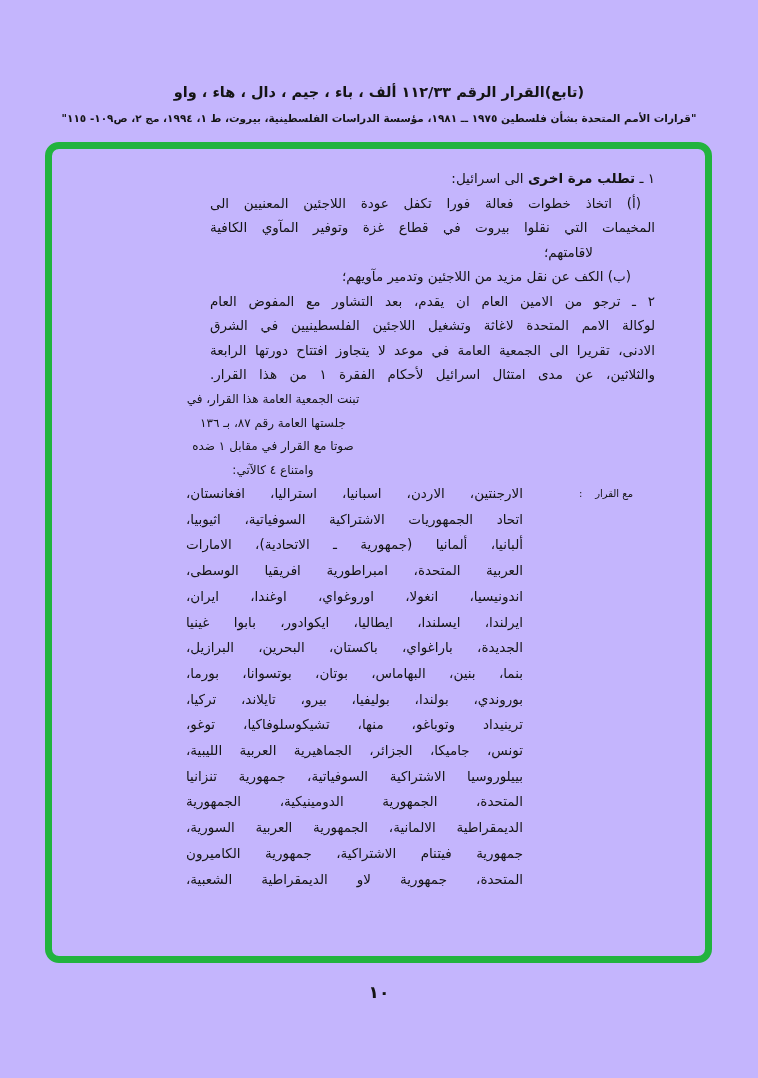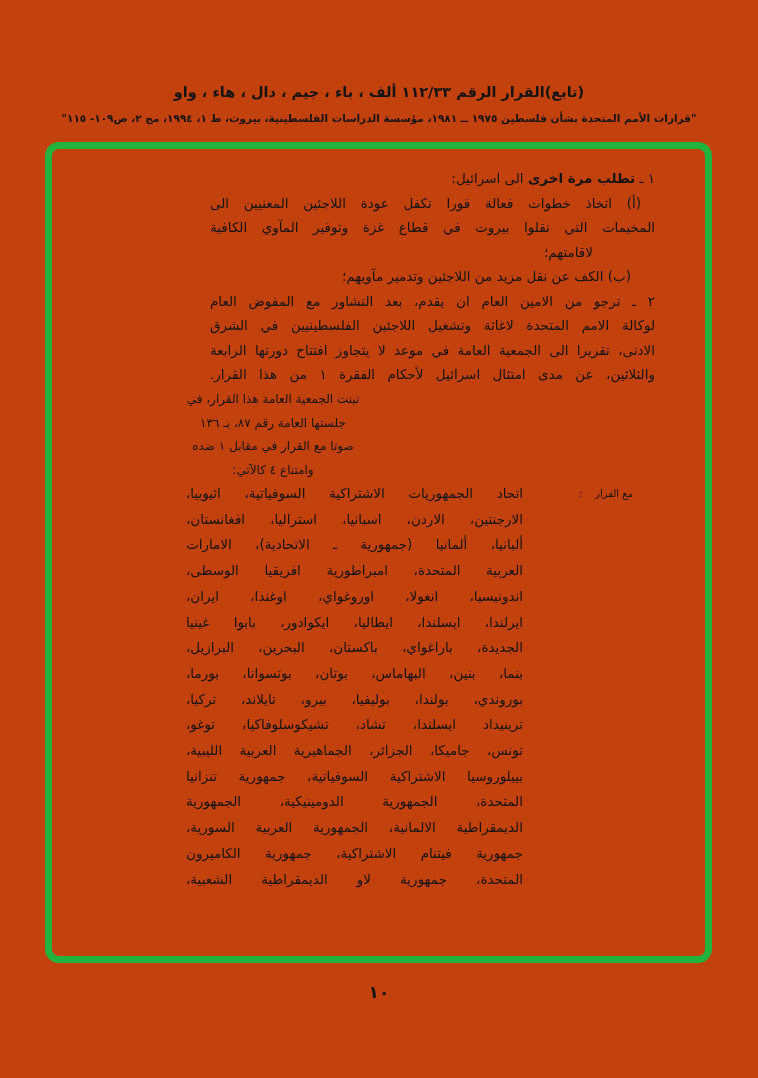--- a/index.html
+++ b/index.html
@@ -1,16 +1,16 @@
 <!DOCTYPE html>
 <html lang="ar" dir="rtl"><head>
 <meta charset="utf-8">
 <style>
   html,body{margin:0;padding:0;background:#ffffff;}
-  .page{position:relative;width:758px;height:1078px;background:#c2410c;
+  .page{position:relative;width:758px;height:1078px;background:#c4b5fd;
         font-family:"DejaVu Sans",sans-serif;color:#141414;direction:rtl;overflow:hidden;}
   .hdr1{position:absolute;top:84px;left:0;width:758px;text-align:center;
         font-weight:bold;font-size:14.5px;letter-spacing:0;}
   .hdr2{position:absolute;top:112px;left:0;width:758px;text-align:center;
         font-weight:bold;font-size:10.5px;}
   .gbox{position:absolute;left:45px;top:142px;width:667px;height:821px;
         border:7px solid #22b33e;border-radius:14px;box-sizing:border-box;background:transparent;}
   .paras{position:absolute;left:210px;top:166px;width:445px;
          font-size:13.5px;line-height:24.5px;}
   .voteblock{position:absolute;left:183px;top:388px;width:180px;
@@ -52,30 +52,30 @@
   <div class="voteblock">
       <div class="line l-c"><span>تبنت الجمعية العامة هذا القرار، في</span></div>
       <div class="line l-c"><span>جلستها العامة رقم ٨٧، بـ ١٣٦</span></div>
       <div class="line l-c"><span>صوتا مع القرار في مقابل ١ ضده</span></div>
       <div class="line l-c"><span>وامتناع ٤ كالآتي:</span></div>
     </div>
 
   <div class="votelabel">مع القرار&nbsp;&nbsp;&nbsp;&nbsp;:</div>
 
   <div class="votelist">
+      <div class="line l-j"><span>الارجنتين، الاردن، اسبانيا، استراليا، افغانستان،</span></div>
       <div class="line l-j"><span>اتحاد الجمهوريات الاشتراكية السوفياتية، اثيوبيا،</span></div>
-      <div class="line l-j"><span>الارجنتين، الاردن، اسبانيا، استراليا، افغانستان،</span></div>
       <div class="line l-j"><span>ألبانيا، ألمانيا (جمهورية ـ الاتحادية)، الامارات</span></div>
       <div class="line l-j"><span>العربية المتحدة، امبراطورية افريقيا الوسطى،</span></div>
       <div class="line l-j"><span>اندونيسيا، انغولا، اوروغواي، اوغندا، ايران،</span></div>
       <div class="line l-j"><span>ايرلندا، ايسلندا، ايطاليا، ايكوادور، بابوا غينيا</span></div>
       <div class="line l-j"><span>الجديدة، باراغواي، باكستان، البحرين، البرازيل،</span></div>
       <div class="line l-j"><span>بنما، بنين، البهاماس، بوتان، بوتسوانا، بورما،</span></div>
       <div class="line l-j"><span>بوروندي، بولندا، بوليفيا، بيرو، تايلاند، تركيا،</span></div>
-      <div class="line l-j"><span>ترينيداد ايسلندا، تشاد، تشيكوسلوفاكيا، توغو،</span></div>
+      <div class="line l-j"><span>ترينيداد وتوباغو، منها، تشيكوسلوفاكيا، توغو،</span></div>
       <div class="line l-j"><span>تونس، جاميكا، الجزائر، الجماهيرية العربية الليبية،</span></div>
       <div class="line l-j"><span>بييلوروسيا الاشتراكية السوفياتية، جمهورية تنزانيا</span></div>
       <div class="line l-j"><span>المتحدة، الجمهورية الدومينيكية، الجمهورية</span></div>
       <div class="line l-j"><span>الديمقراطية الالمانية، الجمهورية العربية السورية،</span></div>
       <div class="line l-j"><span>جمهورية فيتنام الاشتراكية، جمهورية الكاميرون</span></div>
       <div class="line l-j"><span>المتحدة، جمهورية لاو الديمقراطية الشعبية،</span></div>
     </div>
 
   <div class="pagenum">١٠</div>
 

